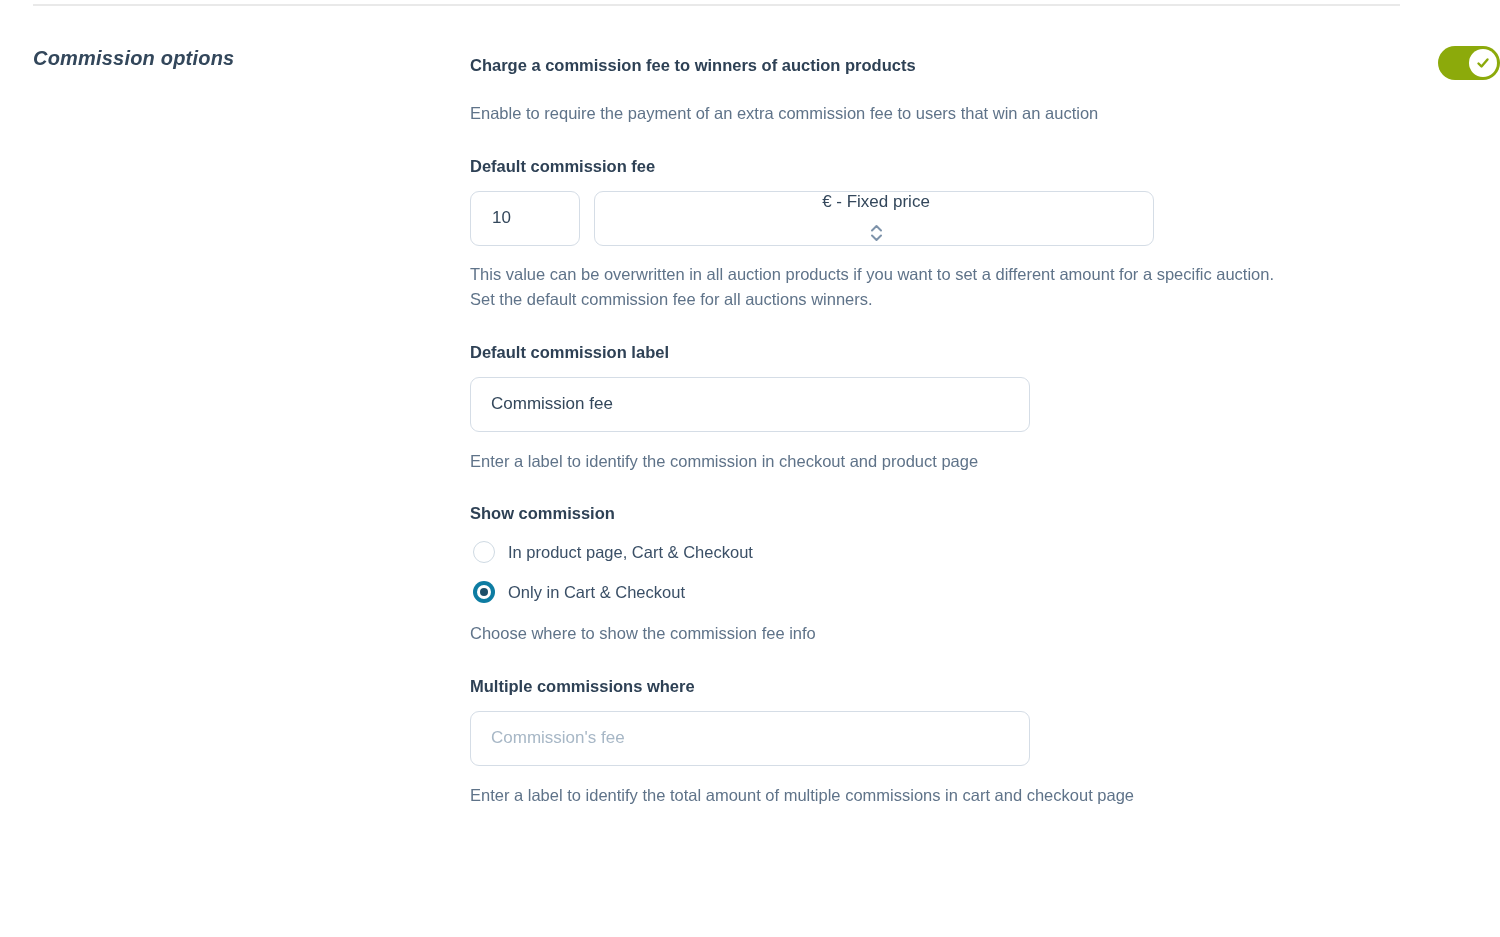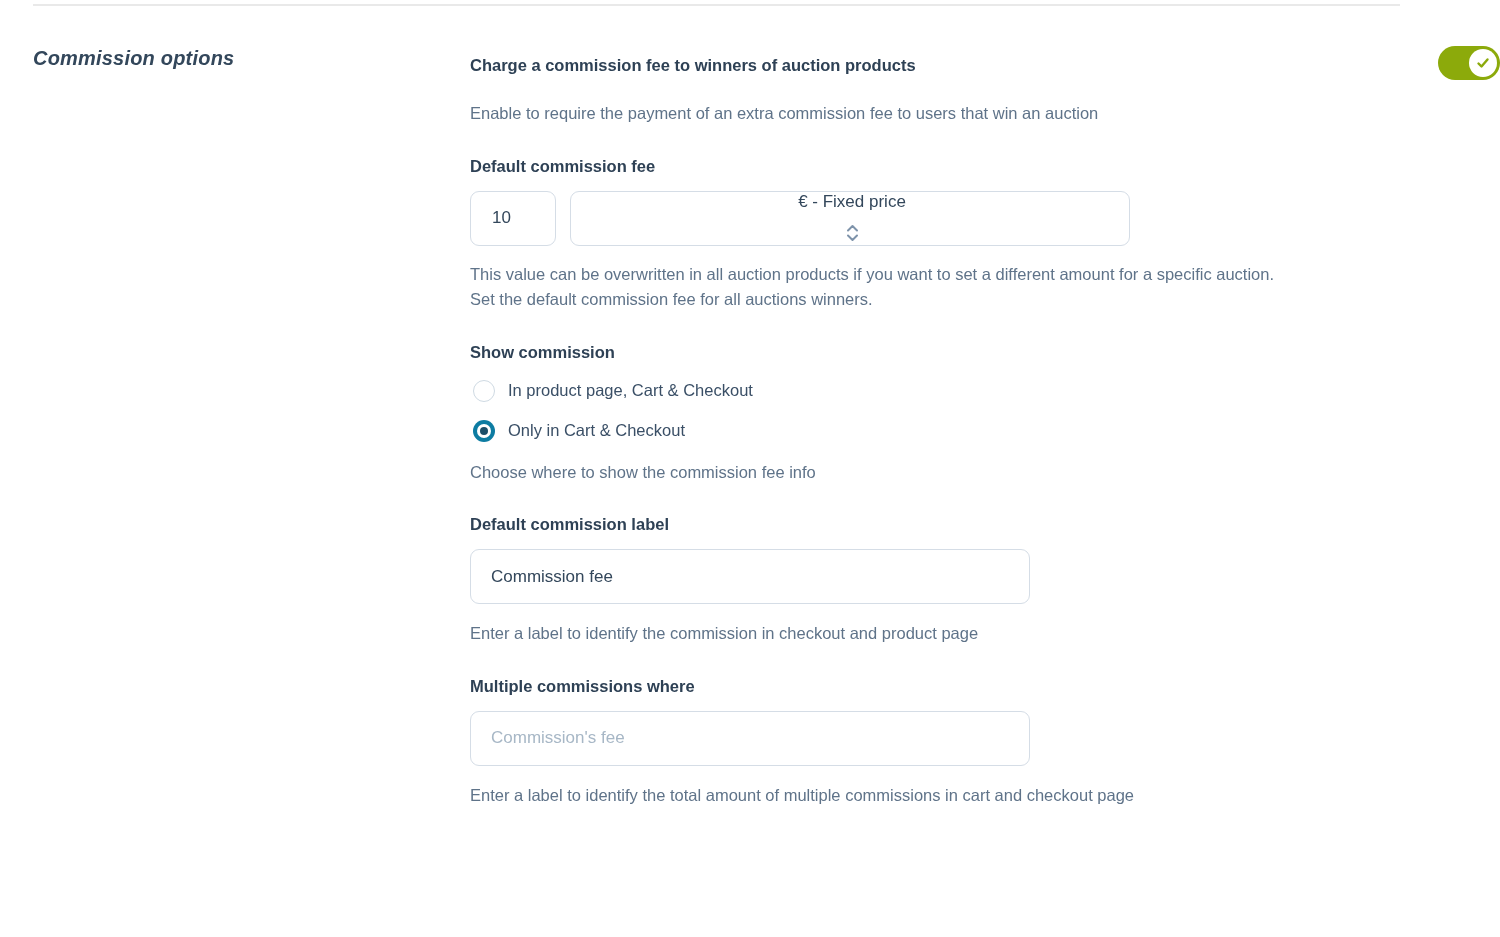--- a/index.html
+++ b/index.html
@@ -60,21 +60,21 @@
     border-radius: 50%;
     background: #ffffff;
     display: flex; align-items: center; justify-content: center;
   }
   .desc-after-label { margin-top: 21px; }
 
   .section { margin-top: 30px; }
   .controls-row { display: flex; gap: 14px; margin-top: 15px; }
 
   .num-input {
-    width: 86px; height: 55px;
+    width: 110px; height: 55px;
     border: 1px solid #d5dde6;
     border-radius: 9px;
     padding: 0 12px 0 21px;
     font-family: inherit;
     font-size: 17px;
     color: #33475b;
     outline: none;
     background: #fff;
   }
   .select-box {
@@ -170,39 +170,39 @@
             </span>
           </div>
         </div>
         <div class="field-desc ctl-desc">
           <div>This value can be overwritten in all auction products if you want to set a different amount for a specific auction.</div>
           <div>Set the default commission fee for all auctions winners.</div>
         </div>
       </div>
 
       <div class="section">
+        <div class="field-label">Default commission label</div>
+        <input class="label-input" type="text" value="Commission fee" style="">
+        <div class="field-desc input-desc">Enter a label to identify the commission in checkout and product page</div>
+      </div>
+
+      <div class="section">
         <div class="field-label">Show commission</div>
         <div class="radio-row">
           <div class="radio"></div>
           <div class="radio-label">In product page, Cart &amp; Checkout</div>
         </div>
         <div class="radio-row">
           <div class="radio selected"></div>
           <div class="radio-label">Only in Cart &amp; Checkout</div>
         </div>
         <div class="field-desc radio-desc">Choose where to show the commission fee info</div>
       </div>
 
       <div class="section">
-        <div class="field-label">Default commission label</div>
-        <input class="label-input" type="text" value="Commission fee" style="">
-        <div class="field-desc input-desc">Enter a label to identify the commission in checkout and product page</div>
-      </div>
-
-      <div class="section">
         <div class="field-label">Multiple commissions where</div>
         <input class="label-input" type="text" placeholder="Commission's fee" style="">
         <div class="field-desc input-desc">Enter a label to identify the total amount of multiple commissions in cart and checkout page</div>
       </div>
 
     </div>
   </div>
 </div>
 
 </body></html>

